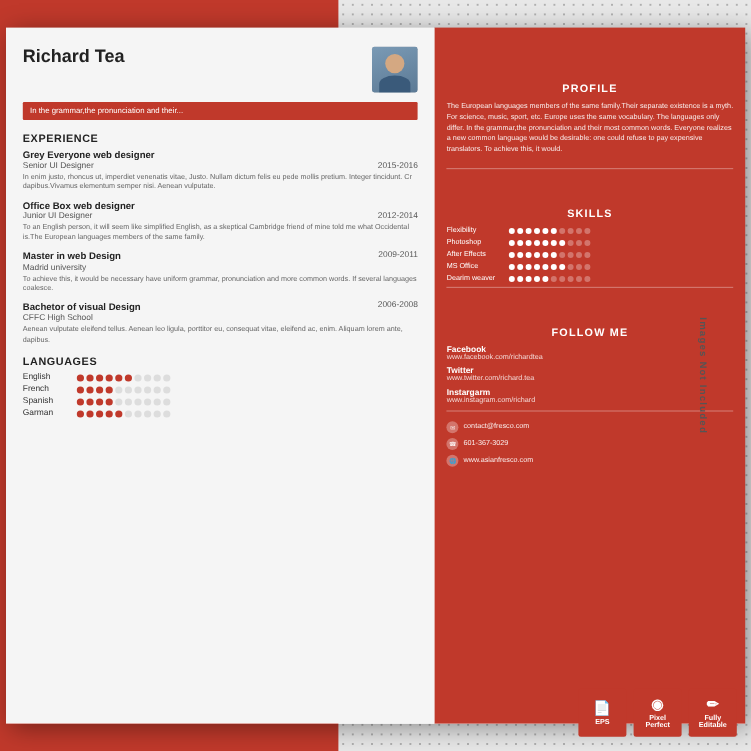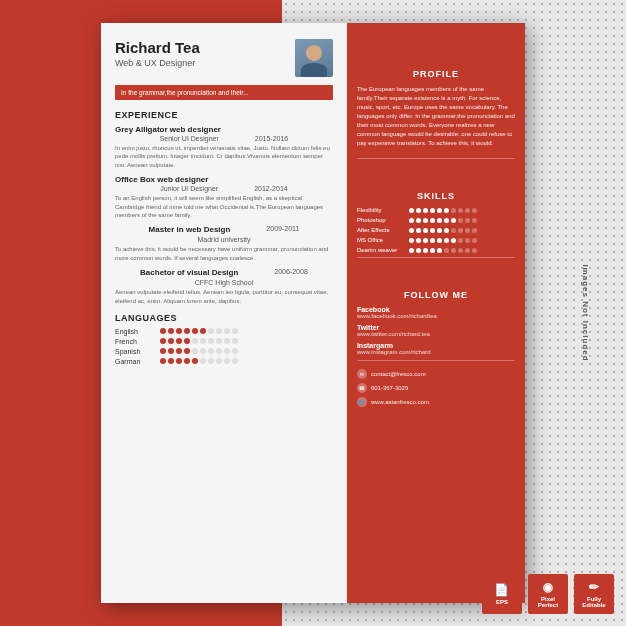--- a/index.html
+++ b/index.html
@@ -23,21 +23,21 @@
       width: 55%;
       height: 100%;
       background-image: radial-gradient(circle, #b0b0b0 1px, transparent 1px);
       background-size: 8px 8px;
       background-color: #e8e8e8;
       z-index: 0;
     }
     .page-wrapper {
       position: relative;
       z-index: 1;
-      width: 424px;
+      width: 616px;
       height: 580px;
       display: flex;
       box-shadow: 4px 4px 20px rgba(0,0,0,0.4);
     }
     
     .left-col {
       width: 58%;
       background: #f5f5f5;
       padding: 16px 14px 12px 14px;
       overflow: hidden;
@@ -123,21 +123,21 @@
     }
     .job-name {
       font-size: 8px;
       font-weight: bold;
       color: #222;
     }
     .job-sub {
       font-size: 7px;
       color: #555;
       display: flex;
-      justify-content: center;
+      justify-content: space-between;
       margin-top: 1px;
       margin-bottom: 2px;
       gap: 36px;
     }
     .job-desc {
       font-size: 6px;
       color: #666;
       line-height: 1.4;
       margin-bottom: 6px;
     }
@@ -313,36 +313,35 @@
 </head>
 <body>
 
 <div class="page-wrapper">
 
   <div class="left-col">
 
     <div class="header-section">
       <div class="header-text">
         <div class="name">Richard Tea</div>
-        <div class="job-title">Web &amp; UX Designer</div>
       </div>
       <div class="avatar">
         <div class="avatar-inner">
           <div class="avatar-head"></div>
           <div class="avatar-body"></div>
         </div>
       </div>
     </div>
 
     <div class="red-banner">In the grammar,the pronunciation and their...</div>
 
     <div class="section-title">EXPERIENCE</div>
 
     <div>
-      <div class="job-name">Grey Alligator web designer</div>
+      <div class="job-name">Grey Everyone web designer</div>
       <div class="job-sub">
         <span>Senior UI Designer</span>
         <span>2015-2016</span>
       </div>
       <div class="job-desc">In enim justo, rhoncus ut, imperdiet venenatis vitae, Justo. Nullam dictum felis eu pede mollis pretium. Integer tincidunt. Cr dapibus.Vivamus elementum semper nisi. Aenean vulputate.</div>
     </div>
 
     <div>
       <div class="job-name">Office Box web designer</div>
       <div class="job-sub">

